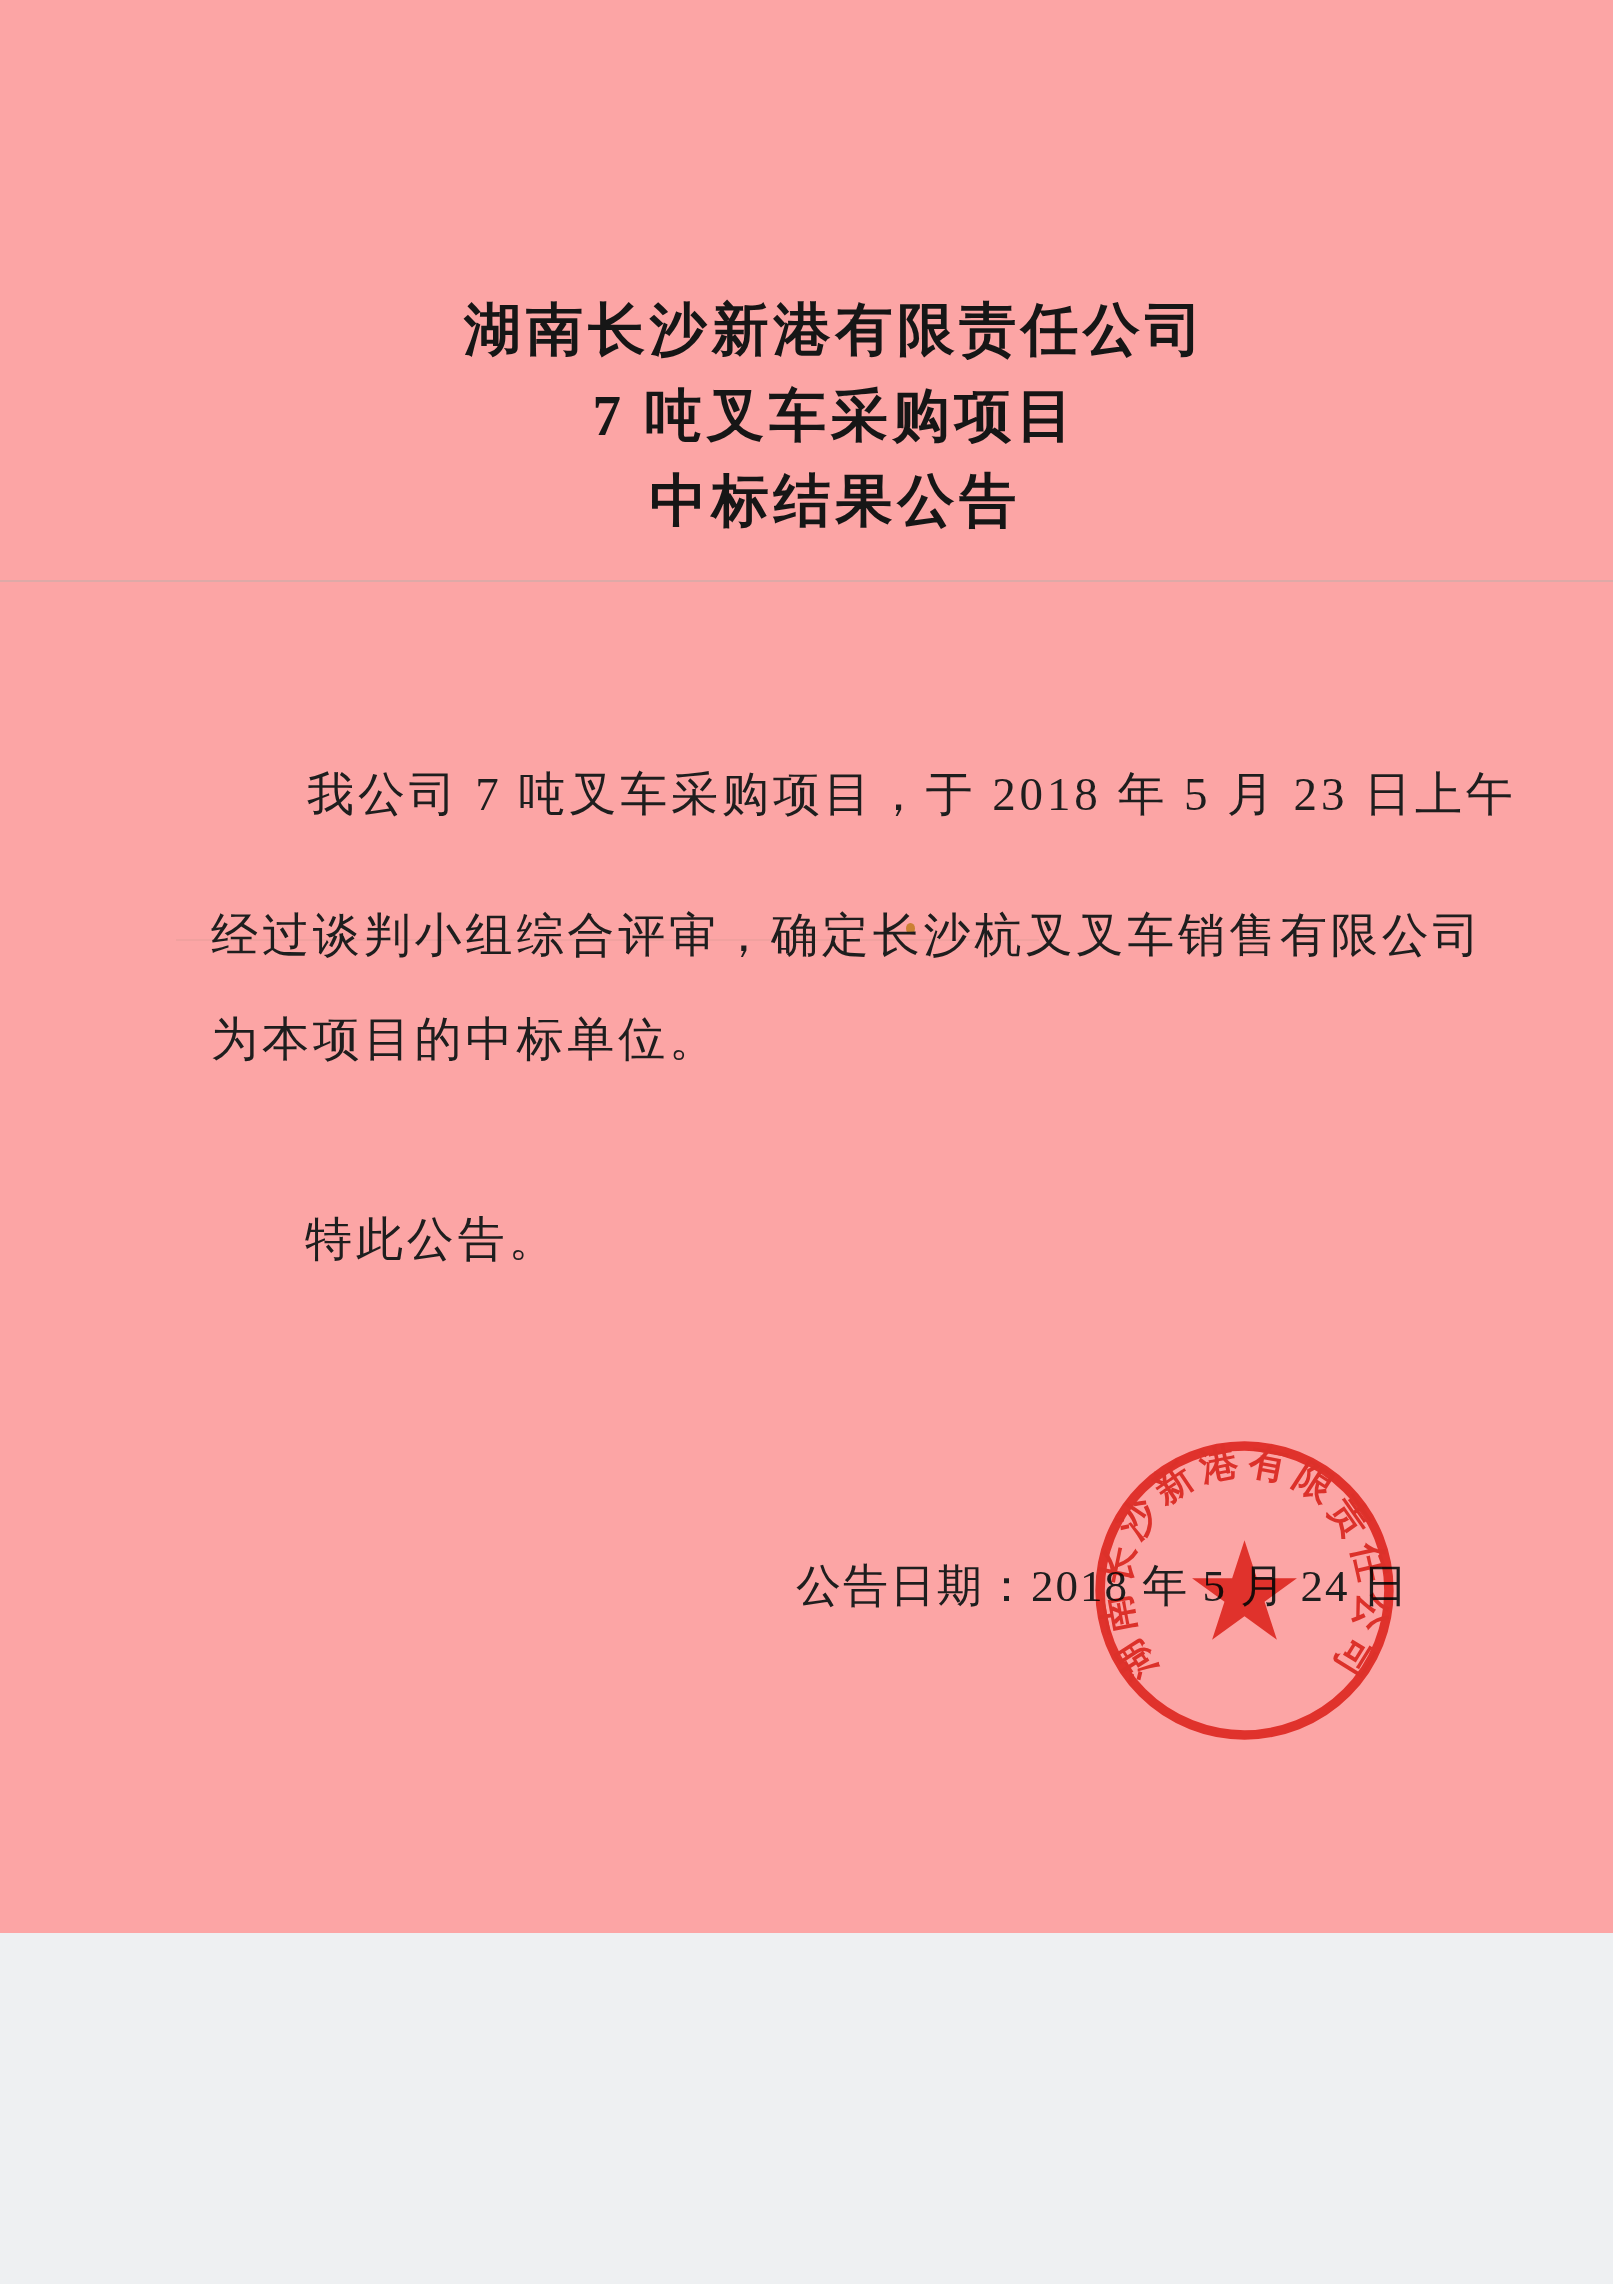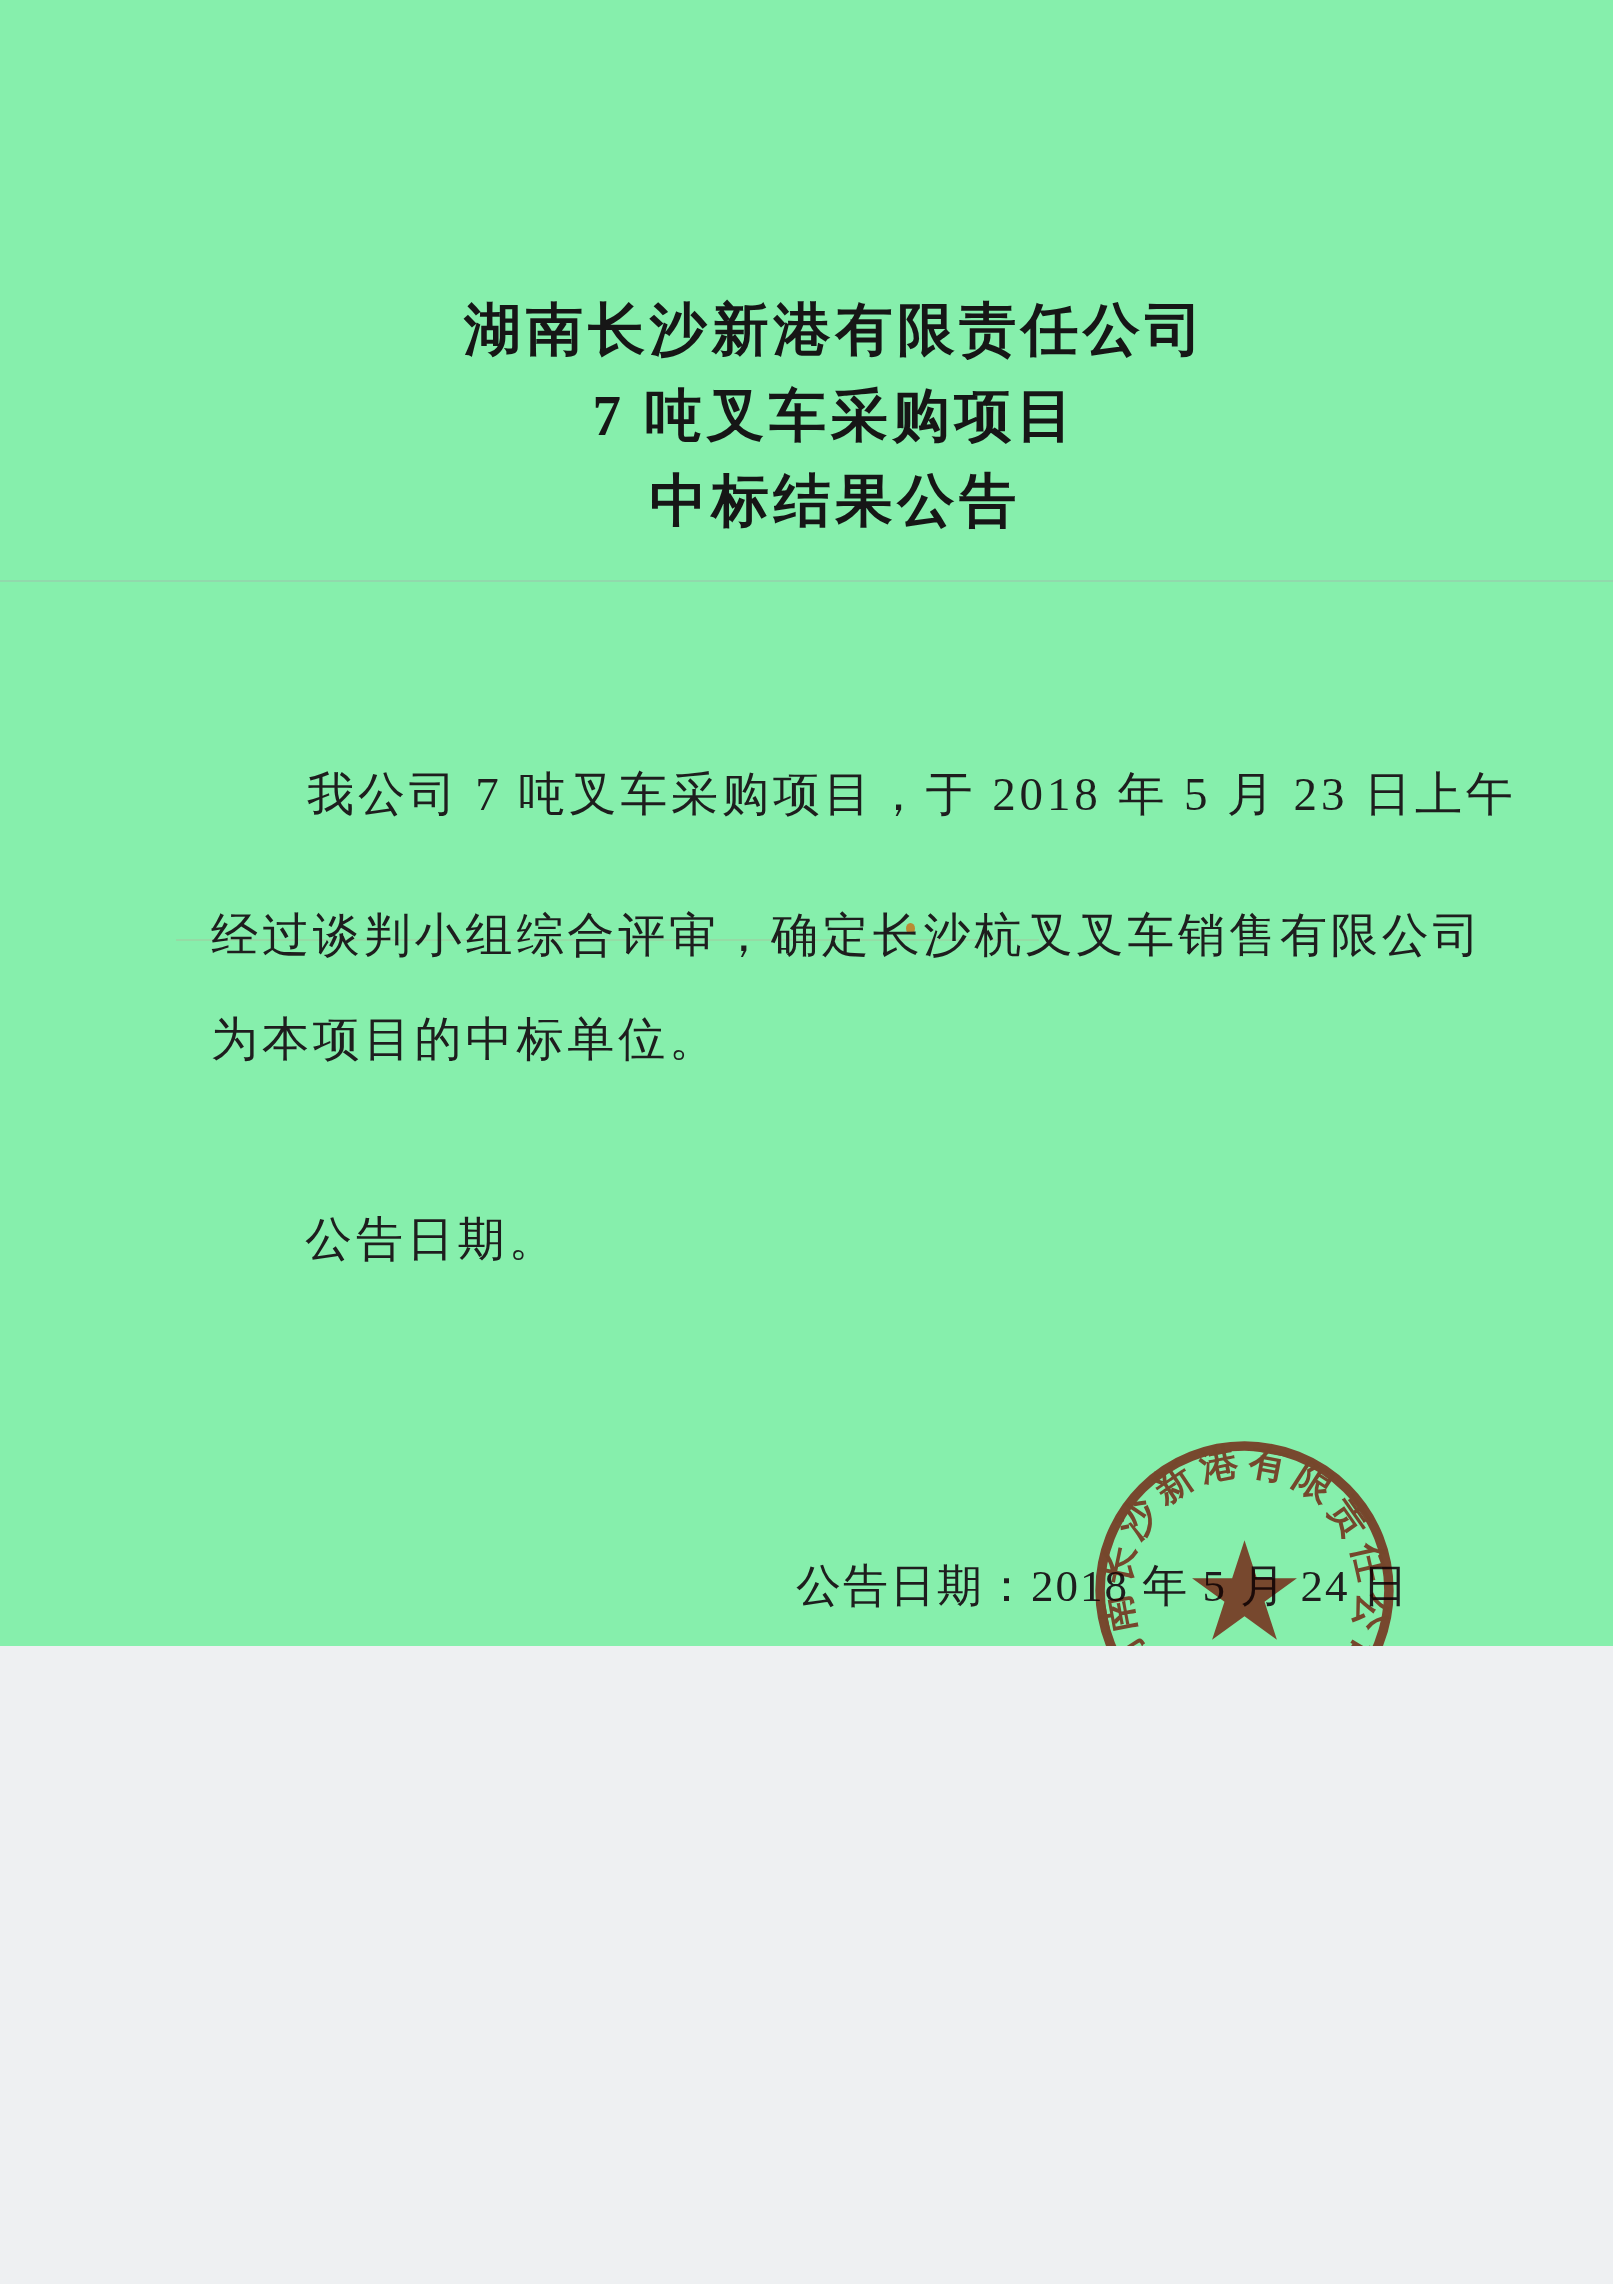--- a/index.html
+++ b/index.html
@@ -3,22 +3,22 @@
 <meta charset="utf-8">
 <style>
   html, body { margin: 0; padding: 0; }
   body {
     width: 1613px; height: 2285px;
     background: #eef0f2;
     font-family: "Liberation Serif", "DejaVu Serif", serif;
   }
   .page {
     position: relative;
-    width: 1613px; height: 1646px;
-    background: #86efac;
+    width: 1613px; height: 1933px;
+    background: #fca5a5;
     overflow: hidden;
   }
   
   .scan-line { position: absolute; left: 0; width: 1613px; height: 2px; }
   .scan-line-1 { top: 580px; background: rgba(165,178,172,0.35); }
   .scan-line-2 { top: 939px; left: 176px; width: 863px; background: rgba(205,150,140,0.22); }
   .scan-line-3 { top: 2210px; background: rgba(168,176,184,0.50); }
   .scan-bottom-band { position: absolute; left: 0; top: 2272px; width: 1613px; height: 12.7px; background: #e8eaec; }
   .speck-orange { position: absolute; left: 906px; top: 923px; width: 8.8px; height: 10.8px; border-radius: 50%; background: #c2791f; opacity: 0.85; }
   .speck-dot { position: absolute; left: 1496px; top: 2166px; width: 3.9px; height: 3.9px; border-radius: 50%; background: #666; opacity: 0.6; }
@@ -79,21 +79,21 @@
   <div class="speck-dot"></div>
 
   <div class="title-line title-line-1">湖南长沙新港有限责任公司</div>
   <div class="title-line title-line-2">7 吨叉车采购项目</div>
   <div class="title-line title-line-3">中标结果公告</div>
 
   <div class="body-line body-line-1">我公司 7 吨叉车采购项目，于 2018 年 5 月 23 日上午</div>
   <div class="body-line body-line-2">经过谈判小组综合评审，确定长沙杭叉叉车销售有限公司</div>
   <div class="body-line body-line-3">为本项目的中标单位。</div>
 
-  <div class="closing-line">公告日期。</div>
+  <div class="closing-line">特此公告。</div>
 
   <div class="date-line">公告日期：2018 年 5 月 24 日</div>
 
   <svg class="seal" viewBox="0 0 340 340" xmlns="http://www.w3.org/2000/svg">
     <circle cx="170" cy="170" r="152" fill="none" stroke="#e0392e" stroke-width="10"></circle>
     <polygon fill="#e0392e" points="170,117 183,157.1 225.2,157.1 191.1,181.8 204.1,221.9 170,197.2 135.9,221.9 148.9,181.8 114.8,157.1 157,157.1"></polygon>
     <defs>
       <path id="sealArc" d="M 79.4 251.6 A 122 122 0 1 1 260.6 251.6" fill="none"></path>
     </defs>
     <text font-size="40" fill="#dc372c">

